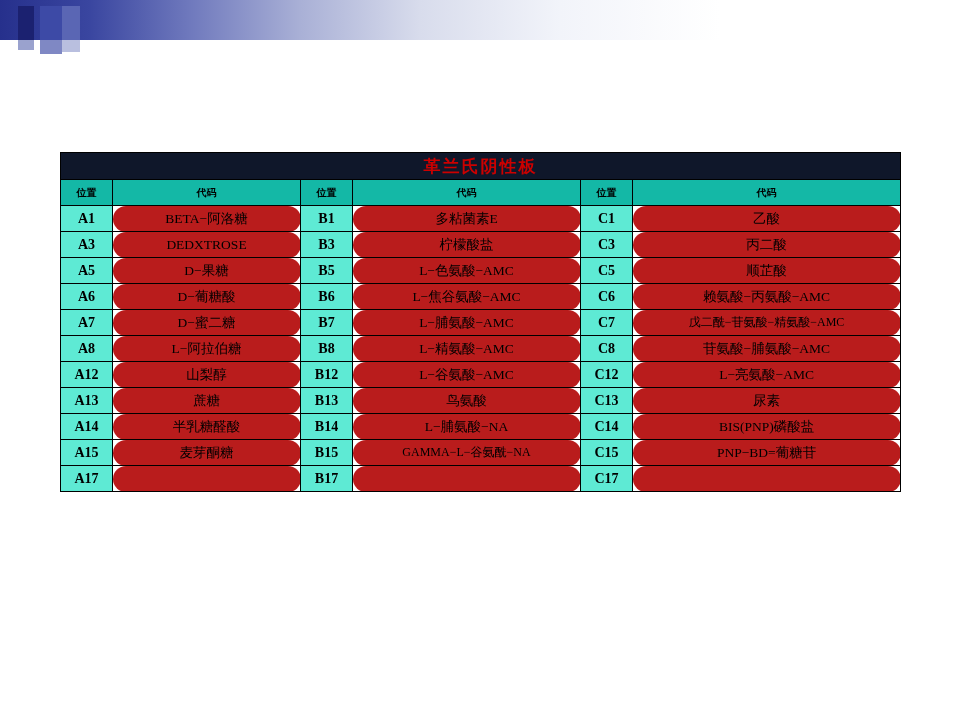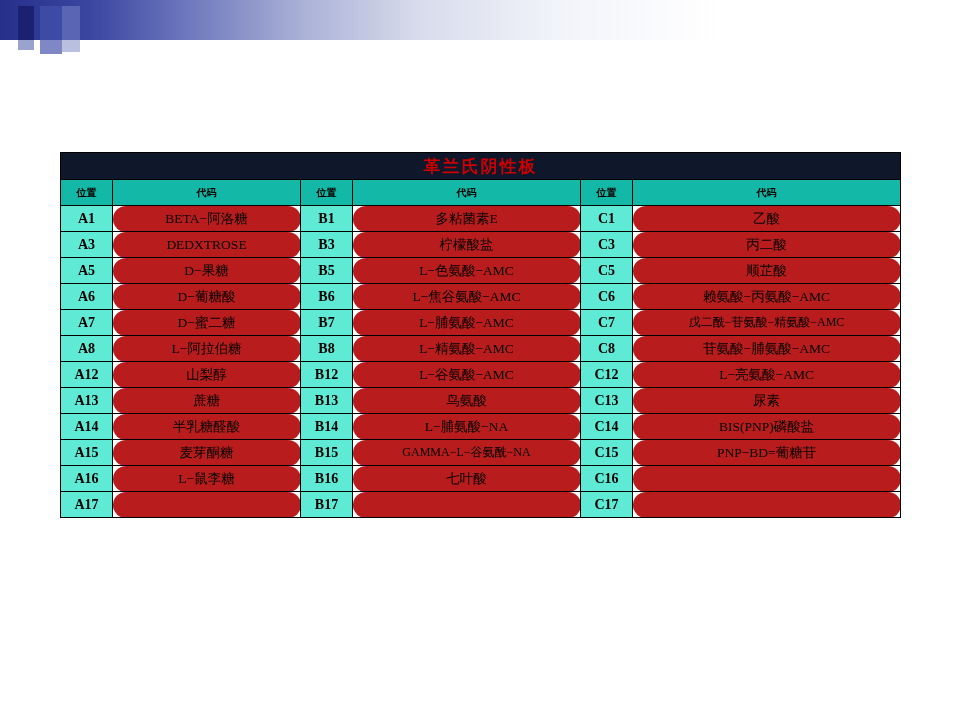--- a/index.html
+++ b/index.html
@@ -217,28 +217,20 @@
         </tr>
         <tr>
           <td class="pos">A15</td>
           <td class="code">麦芽酮糖</td>
           <td class="pos">B15</td>
           <td class="code small">GAMMA−L−谷氨酰−NA</td>
           <td class="pos">C15</td>
           <td class="code">PNP−BD=葡糖苷</td>
         </tr>
         <tr>
-          <td class="pos">A16</td>
-          <td class="code">L−鼠李糖</td>
-          <td class="pos">B16</td>
-          <td class="code">七叶酸</td>
-          <td class="pos">C16</td>
-          <td class="code"></td>
-        </tr>
-        <tr>
           <td class="pos">A17</td>
           <td class="code"></td>
           <td class="pos">B17</td>
           <td class="code"></td>
           <td class="pos">C17</td>
           <td class="code"></td>
         </tr>
       </tbody>
   </table>
 </div>

